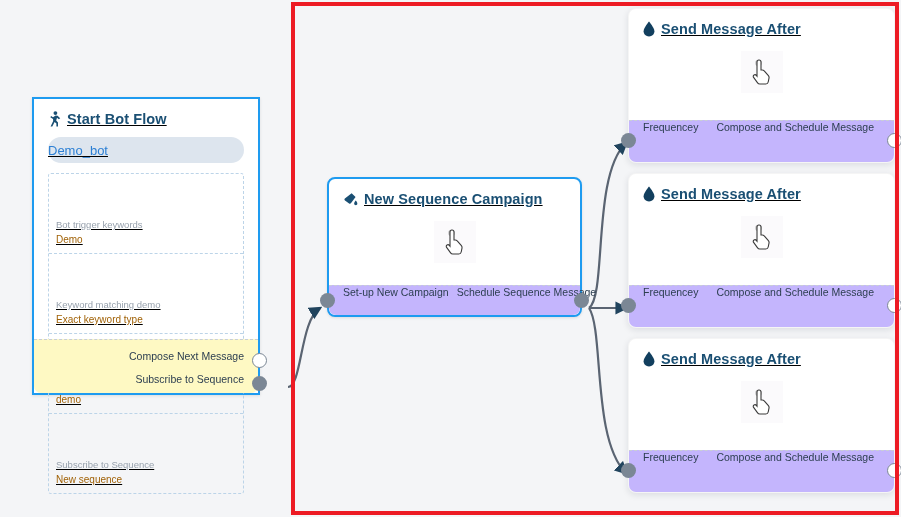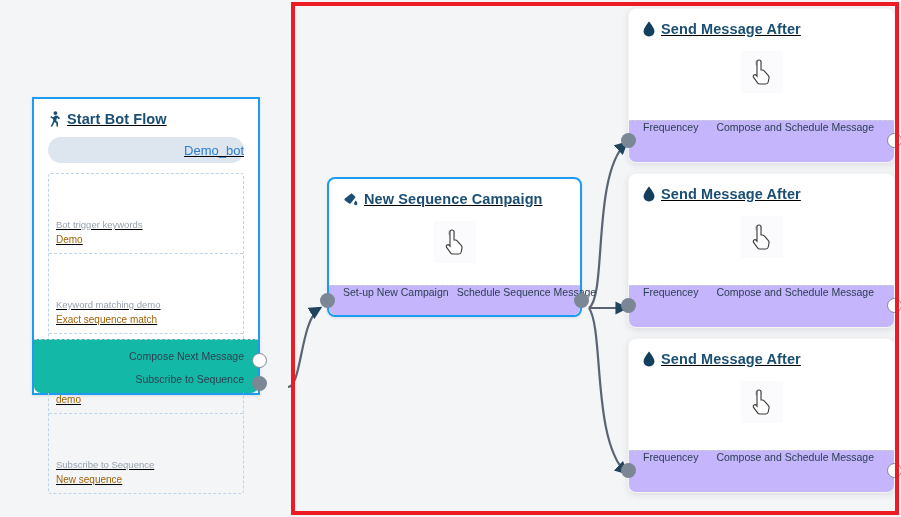--- a/index.html
+++ b/index.html
@@ -129,21 +129,21 @@
   }
   #start-pill {
     margin: 10px 14px 0 14px;
     height: 26px;
     border-radius: 13px;
     background: #dde5ee;
     color: #2b7fd4;
     font-size: 13px;
     display: flex;
     align-items: center;
-    justify-content: flex-end;
+    justify-content: flex-start;
   }
   .field-group {
     margin: 10px 14px 0 14px;
     border: 1px dashed #bcd4e8;
     border-radius: 3px;
   }
   .field-row {
     padding: 4px 7px 5px 7px;
     border-bottom: 1px dashed #bcd4e8;
   }
@@ -157,21 +157,21 @@
   .field-value {
     font-size: 10px;
     color: #a16207;
     line-height: 17px;
   }
 
   #start-footer {
     position: absolute;
     left: 0; right: 0; bottom: 0;
     height: 54px;
-    background: #14b8a6;
+    background: #fef9c3;
     border-top: 1px dashed #c9ced6;
     border-bottom-left-radius: 7px;
     border-bottom-right-radius: 7px;
   }
   #start-footer .pl {
     position: absolute;
     right: 14px;
     font-size: 10.5px;
     color: #2c3e50;
     white-space: nowrap;
@@ -238,21 +238,21 @@
       <span>Demo_bot</span>
     </div>
 
     <div class="field-group">
       <div class="field-row">
         <div class="field-label">Bot trigger keywords</div>
         <div class="field-value">Demo</div>
       </div>
       <div class="field-row">
         <div class="field-label">Keyword matching demo</div>
-        <div class="field-value">Exact sequence match</div>
+        <div class="field-value">Exact keyword type</div>
       </div>
       <div class="field-row">
         <div class="field-label">Add Label(s)</div>
         <div class="field-value">demo</div>
       </div>
       <div class="field-row">
         <div class="field-label">Subscribe to Sequence</div>
         <div class="field-value">New sequence</div>
       </div>
     </div>

